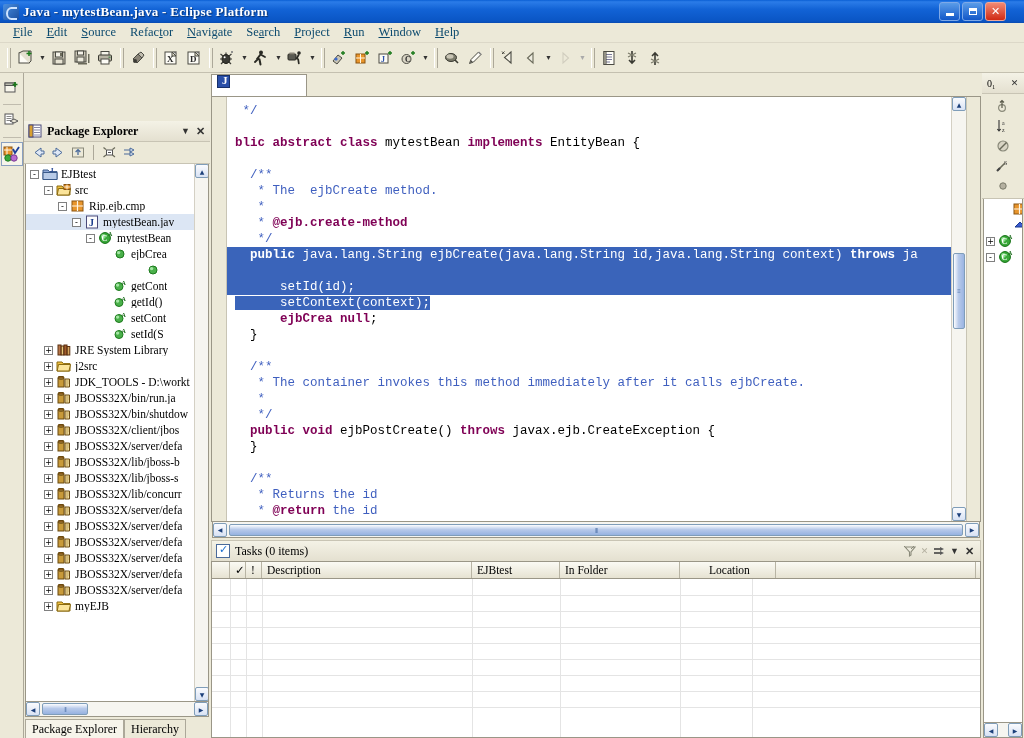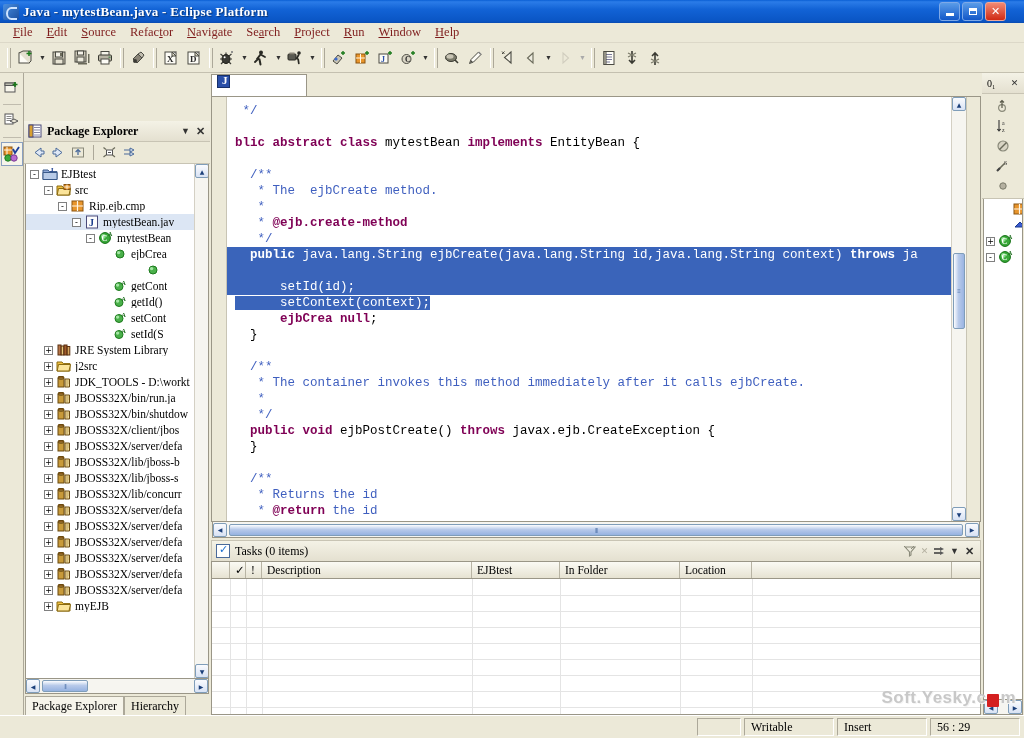--- a/index.html
+++ b/index.html
@@ -67,21 +67,21 @@
   .menubar {
     height: 20px;
     background: #ece9d8;
     display: flex; align-items: center;
     padding-left: 6px;
     border-bottom: 1px solid #dcd8c8;
     flex: 0 0 auto;
   }
   .menu-item {
     font-family: "Liberation Serif", serif;
-    font-size: 12.5px; color: #7f1d1d;
+    font-size: 12.5px; color: #0c4a6e;
     padding: 1px 7px;
     cursor: default;
   }
   .menu-item span.u { text-decoration: underline; }
 
   
   .toolbar {
     height: 30px;
     background: #ece9d8;
     display: flex; align-items: center;
@@ -1190,21 +1190,21 @@
           <span class="view-btn">▼</span>
           <span class="view-btn" style="font-weight:bold;font-size:11px;">✕</span>
         </div>
         <div class="table-head" id="tasks-head">
             <div class="th" style="width: 18px;"></div>
             <div class="th" style="width: 16px;">✓</div>
             <div class="th" style="width: 16px;">!</div>
             <div class="th" style="width: 210px;">Description</div>
             <div class="th" style="width: 88px;">EJBtest</div>
             <div class="th" style="width: 120px;">In Folder</div>
-            <div class="th" style="width: 72px;">Location</div>
+            <div class="th" style="width: 72px; margin-left: 24px;">Location</div>
             <div class="th" style="width: 200px;"></div>
           </div>
         <div class="table-body" id="tasks-body">
             <div class="grid-col" style="left: 18px;"></div>
             <div class="grid-col" style="left: 34px;"></div>
             <div class="grid-col" style="left: 50px;"></div>
             <div class="grid-col" style="left: 260px;"></div>
             <div class="grid-col" style="left: 348px;"></div>
             <div class="grid-col" style="left: 468px;"></div>
             <div class="grid-col" style="left: 540px;"></div>
@@ -1301,28 +1301,14 @@
           </div>
         </div>
       <div class="ol-sb">
         <div class="sb-arrow">◀</div>
         <div class="sb-arrow" style="margin-left:auto;">▶</div>
       </div>
     </div>
 
   </div>
 
-  <div class="statusbar">
-    <div class="watermark">
-      <span>Soft.Yesky.c</span>
-        <span class="wm-box"></span>
-        <span>m</span>
-    </div>
-    <div style="flex:1 1 auto;"></div>
-    <div id="statuscells" style="display:flex;align-items:center;padding-right:4px;">
-        <div class="sb-cell" style="width: 44px;"></div>
-        <div class="sb-cell" style="width: 90px;">Writable</div>
-        <div class="sb-cell" style="width: 90px;">Insert</div>
-        <div class="sb-cell" style="width: 90px;">56 : 29</div>
-      </div>
-  </div>
 
 </div>
 
 </body></html>

